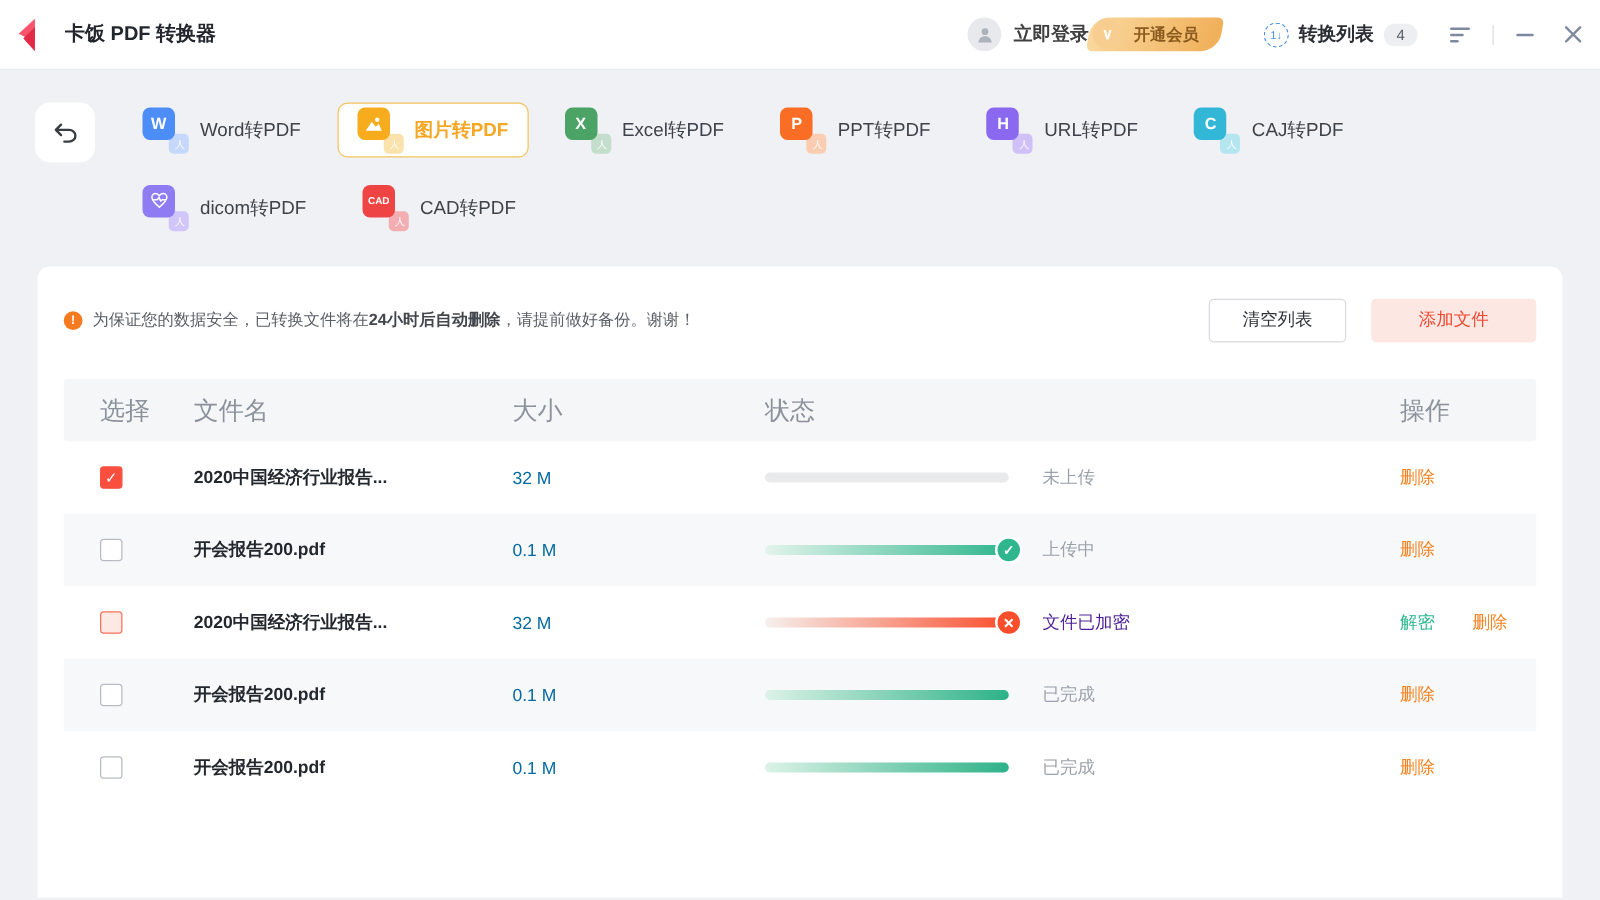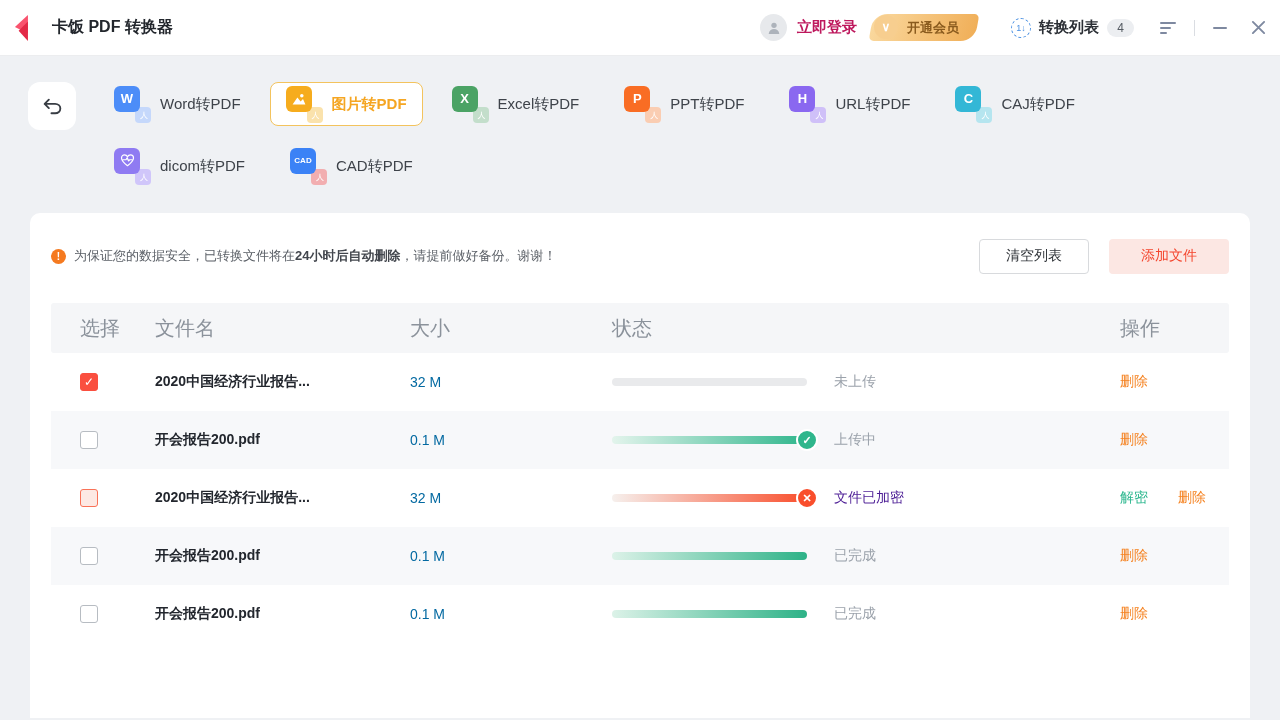--- a/index.html
+++ b/index.html
@@ -5,21 +5,21 @@
   * { margin:0; padding:0; box-sizing:border-box; }
   html,body { width:1280px; height:720px; overflow:hidden; }
   body { font-family:"Liberation Sans", sans-serif; background:#EFF1F4; color:#23272D; }
 
   
   .titlebar { height:56px; background:#fff; display:flex; align-items:center; padding:0 14px; border-bottom:1px solid #ECEDEF; }
   .logo { width:26px; height:28px; margin-right:12px; }
   .app-title { font-size:16px; font-weight:bold; color:#23272D; }
   .tb-right { margin-left:auto; display:flex; align-items:center; }
   .avatar { width:27px; height:27px; border-radius:50%; background:#E7E9EC; display:flex; align-items:center; justify-content:center; margin-right:10px; }
-  .login { font-size:15px; font-weight:bold; color:#be185d; cursor:pointer; margin-right:14px; }
+  .login { font-size:15px; font-weight:bold; color:#404040; cursor:pointer; }
   .vip { position:relative; height:27px; width:106px; cursor:pointer; margin-right:34px; }
   .vip-bg { position:absolute; inset:0; background:linear-gradient(100deg,#FAD99F,#F0AE57); border-radius:14px 5px 14px 5px; transform:skewX(-10deg); }
   .vip-v { position:absolute; left:3px; top:1px; width:24px; height:24px; border-radius:50%; background:#F7CE8F; color:#fff; font-weight:bold; font-size:12px; display:flex; align-items:center; justify-content:center; }
   .vip-label { position:absolute; left:36px; top:0; height:27px; display:flex; align-items:center; font-size:13px; font-weight:bold; color:#8A5B1E; }
   .list-entry { display:flex; align-items:center; cursor:pointer; margin-right:26px; }
   .list-ic { width:20px; height:20px; border:1px dashed #4A90E2; border-radius:50%; color:#4A90E2; font-size:9px; display:flex; align-items:center; justify-content:center; margin-right:8px; }
   .list-label { font-size:15px; font-weight:bold; color:#2B2F35; margin-right:8px; }
   .count-badge { background:#ECEEF1; border-radius:9px; min-width:27px; height:18px; display:flex; align-items:center; justify-content:center; font-size:12px; color:#555B63; padding:0 8px; }
   .win-ctrl { display:flex; align-items:center; }
   .menu-ic { display:flex; flex-direction:column; gap:3px; cursor:pointer; margin-right:18px; }
@@ -44,21 +44,21 @@
 
   
   .panel { margin:25px 30px 0; background:#fff; border-radius:10px 10px 0 0; height:505px; padding:0 21px; }
   .notice-row { display:flex; align-items:center; padding-top:25px; height:61px; }
   .notice { display:flex; align-items:center; font-size:13px; color:#5A5F66; }
   .warn-ic { width:15px; height:15px; border-radius:50%; background:#F57A20; color:#fff; font-size:10px; font-weight:bold; display:flex; align-items:center; justify-content:center; margin-right:8px; flex:none; }
   .notice b { color:#42464D; }
   .btns { margin-left:auto; display:flex; align-items:center; gap:20px; }
   .btn { height:35px; border-radius:4px; font-size:14px; display:flex; align-items:center; justify-content:center; cursor:pointer; font-family:inherit; }
   .btn-clear { width:110px; background:#fff; border:1px solid #D8DADD; color:#2F3338; }
-  .btn-add { width:120px; background:#FCE7E3; border:none; color:#F4462E; }
+  .btn-add { width:132px; background:#FCE7E3; border:none; color:#F4462E; }
 
   
   .grid { display:grid; grid-template-columns:104px 255px 202px 508px 1fr; align-items:center; }
   .thead { height:50px; background:#F5F6F8; border-radius:3px; color:#8B929B; font-size:20px; margin-top:29px; }
   .c1 { padding-left:29px; }
   .trow { height:58px; font-size:14px; }
   .trow:nth-child(even) { background:#F7F8FA; }
   .cb { width:18px; height:18px; border:1px solid #B7BCC2; border-radius:3px; background:#fff; display:flex; align-items:center; justify-content:center; font-size:12px; cursor:pointer; color:#fff; }
   .cb-checked { background:#FA4F3F; border-color:#FA4F3F; }
   .cb-encrypted { background:#FDE9E4; border-color:#F97258; }
@@ -192,21 +192,21 @@
               <path d="M10 17 C4 12 2 9 2 6.5 C2 4 4 2.5 6 2.5 C7.8 2.5 9.3 3.6 10 5 C10.7 3.6 12.2 2.5 14 2.5 C16 2.5 18 4 18 6.5 C18 9 16 12 10 17 Z M4 9 h4 l1.5 -2.5 l2 4 l1.5 -1.5 h3" fill="none" stroke="#fff" stroke-width="1.6" stroke-linejoin="round" stroke-linecap="round"></path>
             </svg>
         </span>
         <span class="icon-chip" style="background:#D0C6FA">人</span>
       </span>
       <span class="tab-label">dicom转PDF</span>
     </div>
 
     <div class="tab">
       <span class="icon-stack">
-        <span class="icon-main icon-main-sm" style="background:#3b82f6">CAD</span>
+        <span class="icon-main icon-main-sm" style="background:#ef4444">CAD</span>
         <span class="icon-chip" style="background:#F2AEB0">人</span>
       </span>
       <span class="tab-label">CAD转PDF</span>
     </div>
   </div>
 </div>
 
 <div class="panel">
 
   <div class="notice-row">

